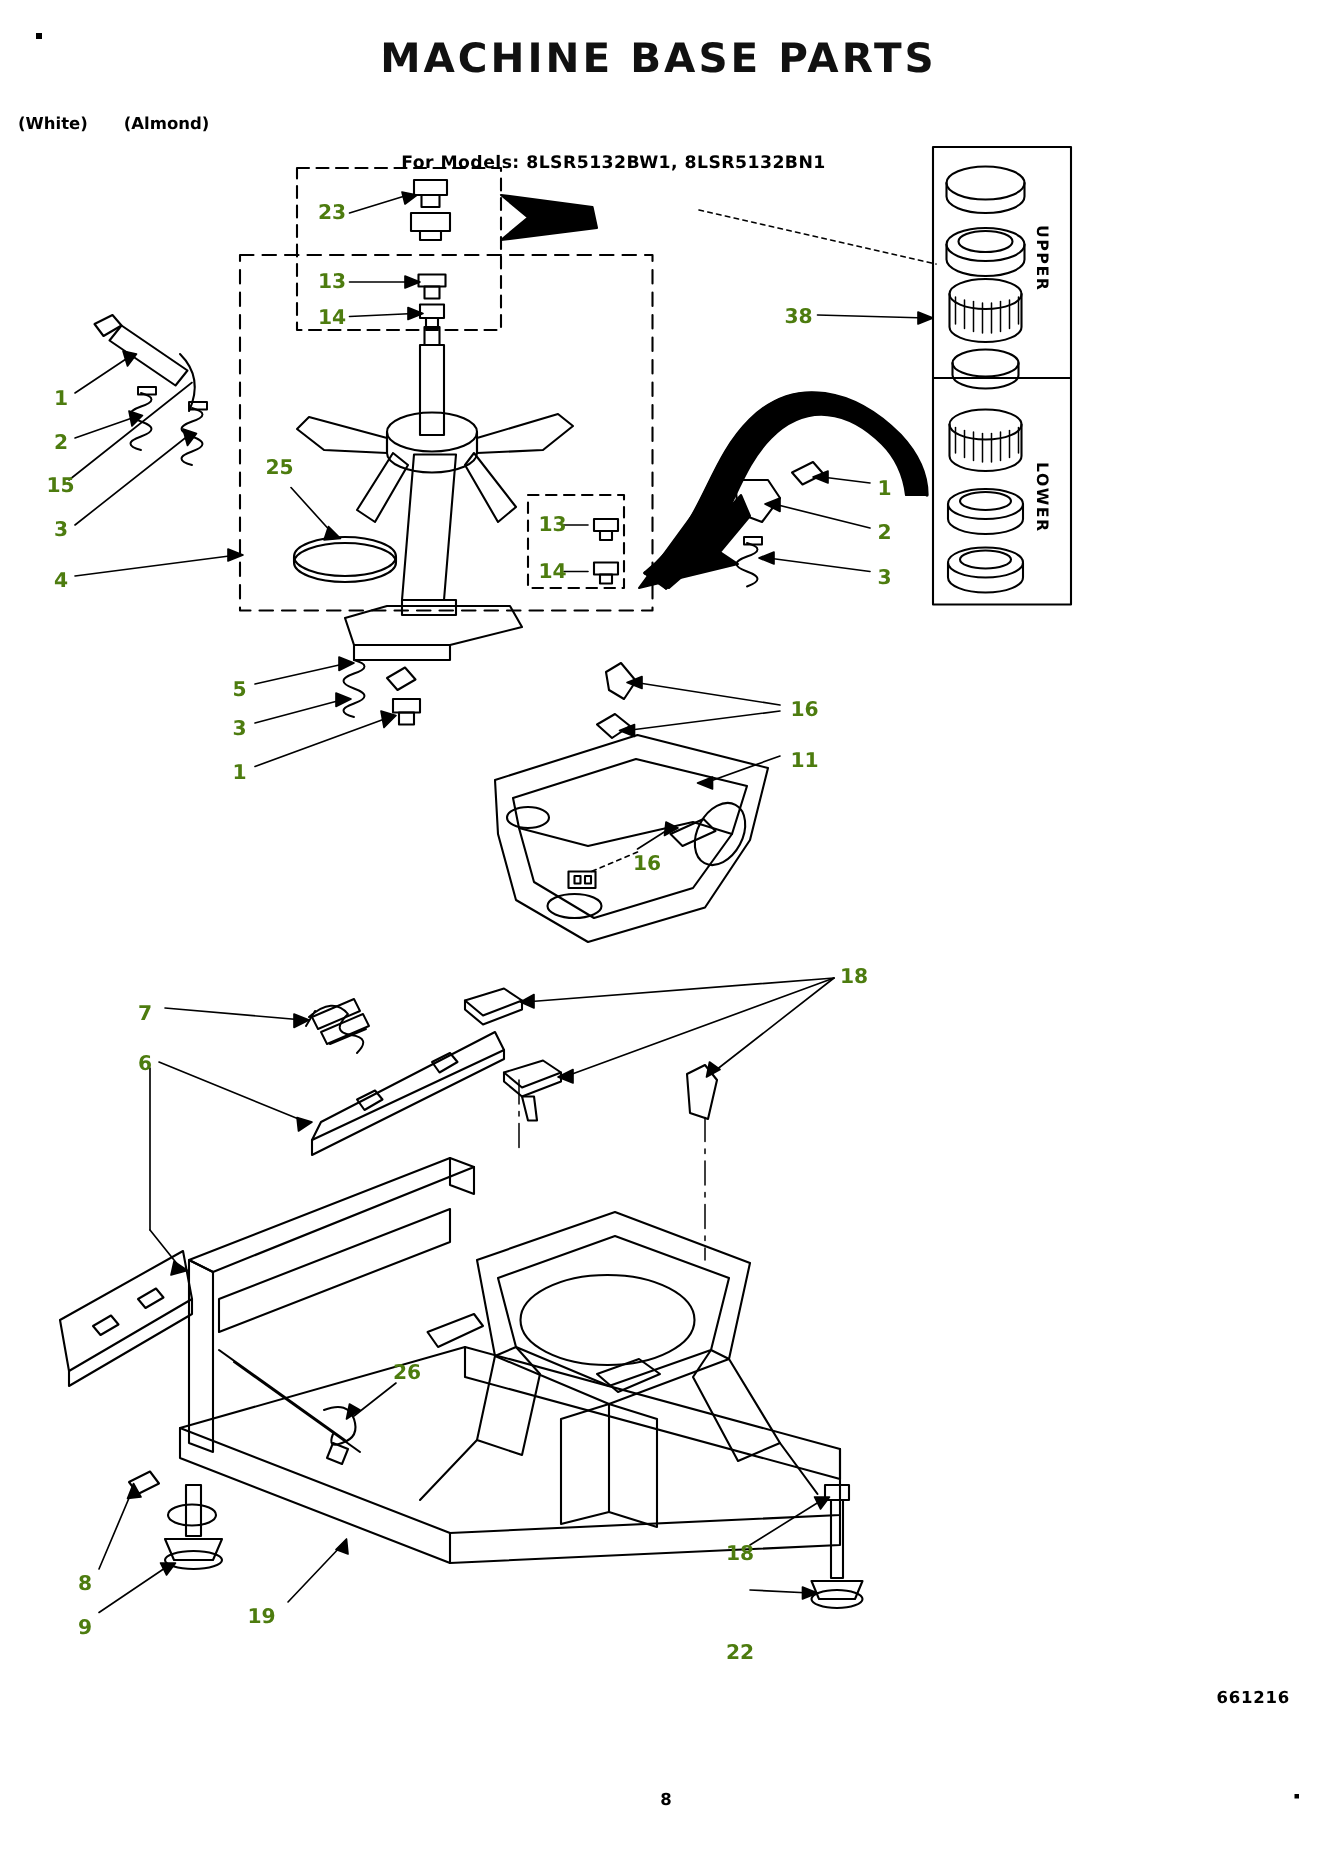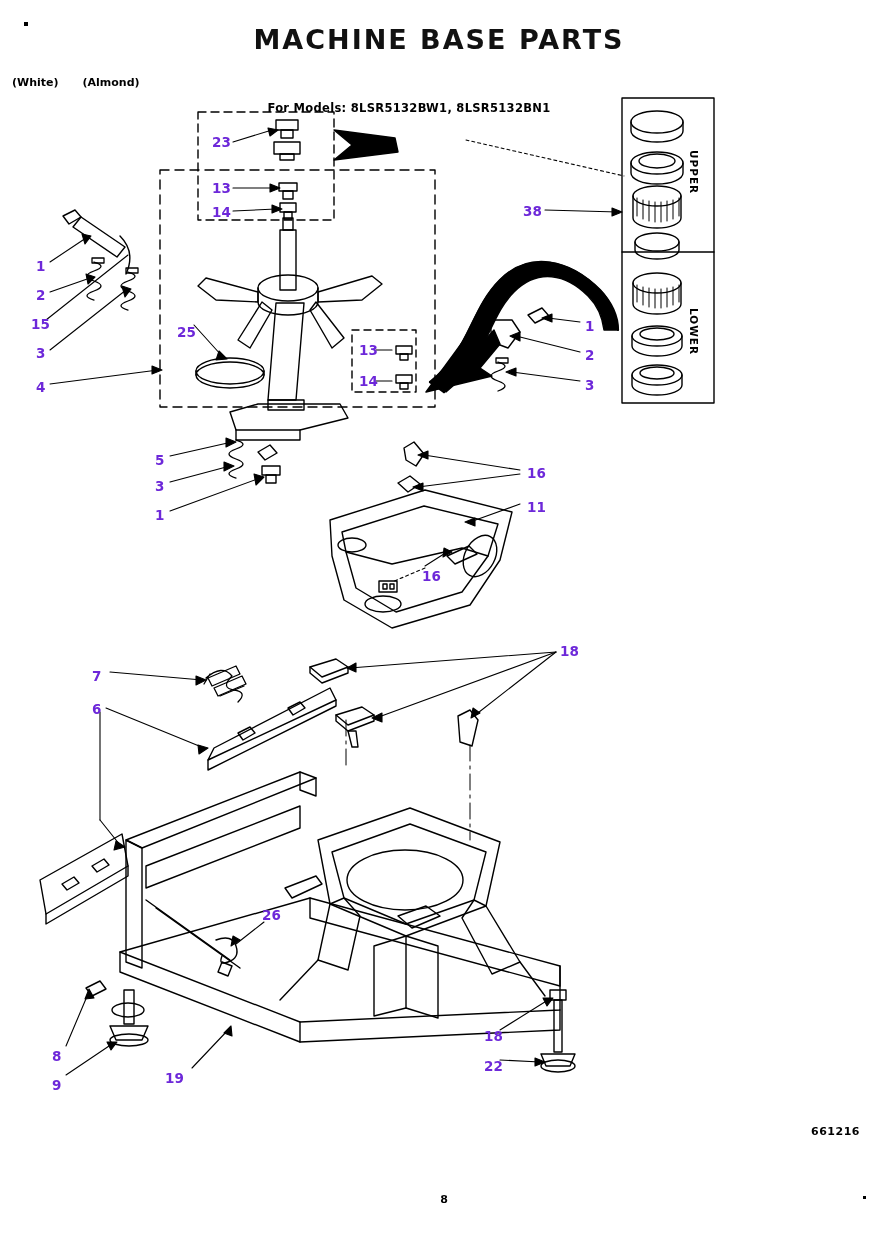--- a/index.html
+++ b/index.html
@@ -85,21 +85,21 @@
     background: #000;
   }
 
   
   .callout {
     position: absolute;
     font-family: "DejaVu Sans", sans-serif;
     font-weight: bold;
     font-size: 13.5px;
     line-height: 1;
-    color: #6d28d9;
+    color: #4d7c0f;
     white-space: nowrap;
   }
   
   .vlabel {
     position: absolute;
     font-family: "DejaVu Sans", sans-serif;
     font-weight: bold;
     font-size: 10.5px;
     letter-spacing: 1px;
     transform: rotate(90deg);
@@ -444,40 +444,40 @@
 <div id="callout-layer">
     <div class="callout" style="left: 212px; top: 136px;">23</div>
     <div class="callout" style="left: 212px; top: 182px;">13</div>
     <div class="callout" style="left: 212px; top: 206px;">14</div>
     <div class="callout" style="left: 523px; top: 205px;">38</div>
     <div class="callout" style="left: 36px; top: 260px;">1</div>
     <div class="callout" style="left: 36px; top: 289px;">2</div>
     <div class="callout" style="left: 31px; top: 318px;">15</div>
     <div class="callout" style="left: 36px; top: 347px;">3</div>
     <div class="callout" style="left: 36px; top: 381px;">4</div>
-    <div class="callout" style="left: 177px; top: 326px;">25</div>
+    <div class="callout" style="left: 177px; top: 306px;">25</div>
     <div class="callout" style="left: 359px; top: 344px;">13</div>
     <div class="callout" style="left: 359px; top: 375px;">14</div>
     <div class="callout" style="left: 585px; top: 320px;">1</div>
     <div class="callout" style="left: 585px; top: 349px;">2</div>
     <div class="callout" style="left: 585px; top: 379px;">3</div>
     <div class="callout" style="left: 155px; top: 454px;">5</div>
     <div class="callout" style="left: 155px; top: 480px;">3</div>
     <div class="callout" style="left: 155px; top: 509px;">1</div>
     <div class="callout" style="left: 527px; top: 467px;">16</div>
     <div class="callout" style="left: 527px; top: 501px;">11</div>
     <div class="callout" style="left: 422px; top: 570px;">16</div>
     <div class="callout" style="left: 560px; top: 645px;">18</div>
     <div class="callout" style="left: 92px; top: 670px;">7</div>
     <div class="callout" style="left: 92px; top: 703px;">6</div>
     <div class="callout" style="left: 262px; top: 909px; text-align: right;">26</div>
     <div class="callout" style="left: 52px; top: 1050px;">8</div>
     <div class="callout" style="left: 52px; top: 1079px;">9</div>
     <div class="callout" style="left: 165px; top: 1072px;">19</div>
     <div class="callout" style="left: 484px; top: 1030px;">18</div>
-    <div class="callout" style="left: 484px; top: 1060px;">22</div>
+    <div class="callout" style="left: 484px; top: 1096px;">22</div>
   </div>
 
 <div class="vlabel" style="left:700px; top:150px;">UPPER</div>
 <div class="vlabel" style="left:700px; top:308px;">LOWER</div>
 
 <div class="page-num">8</div>
 <div class="doc-code">661216</div>
 
 </body></html>

